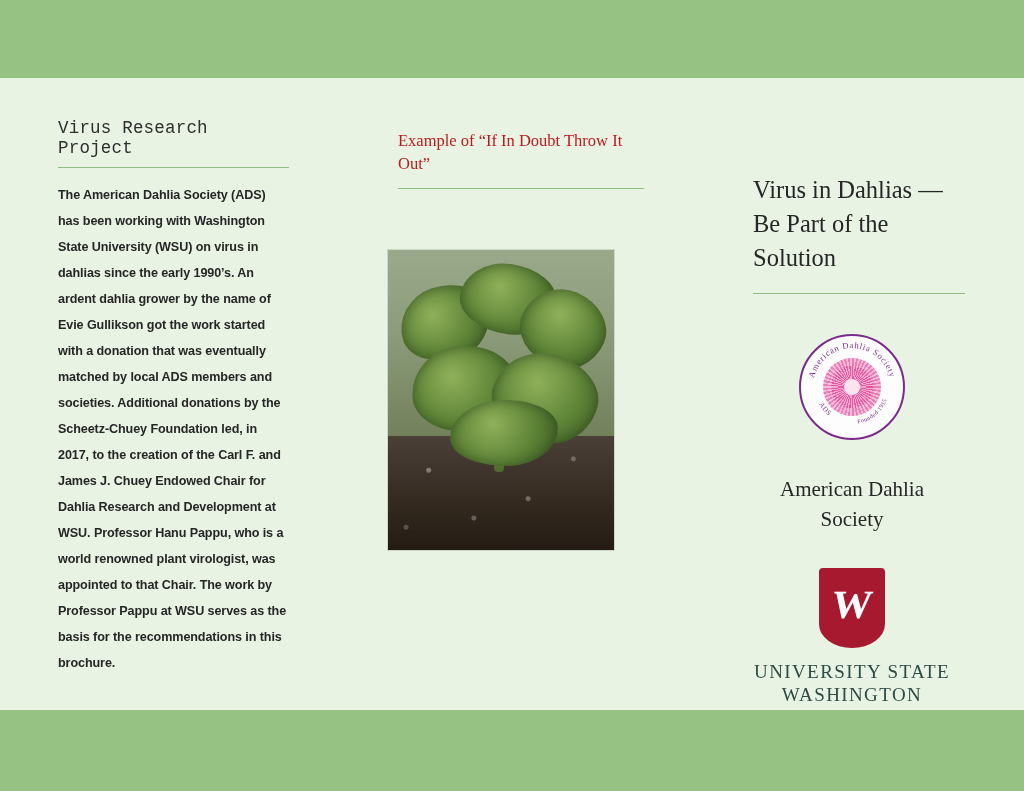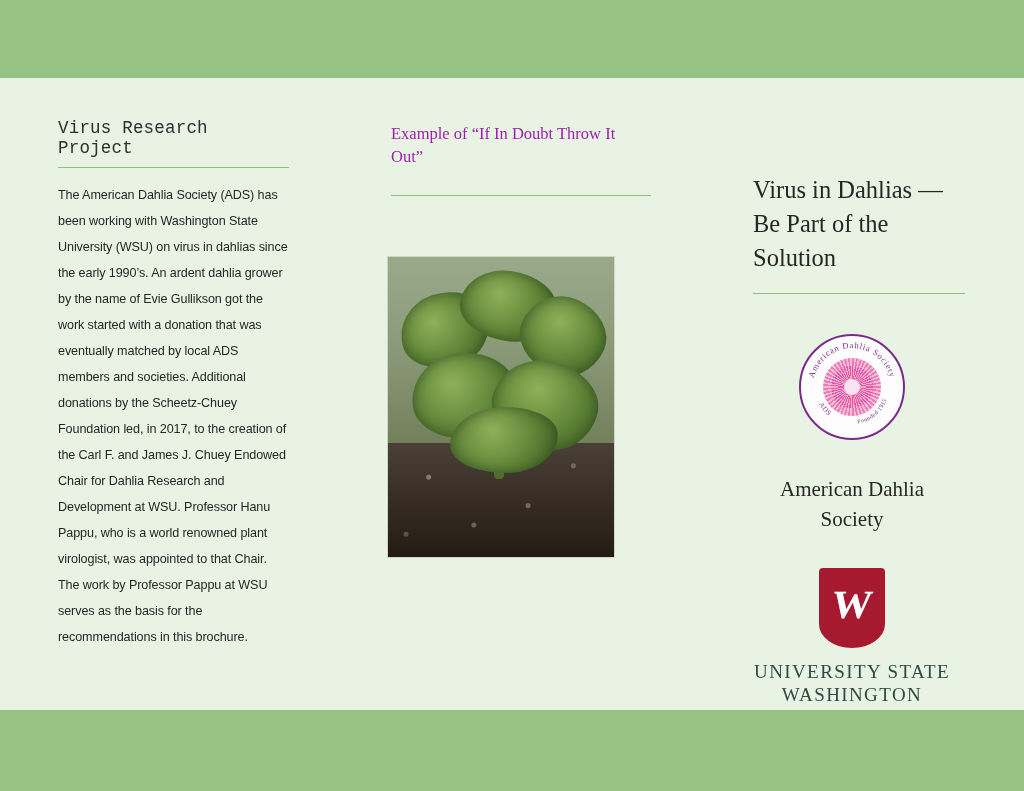--- a/index.html
+++ b/index.html
@@ -60,36 +60,37 @@
     border-bottom: 1.5px solid #8fbf7c;
     display: block;
   }
   .body-text {
     font-family: "Liberation Sans", sans-serif;
     font-size: 12.6px;
     line-height: 26px;
     color: #262626;
     margin-top: 14px;
     letter-spacing: -0.1px;
+    font-weight: bold;
   }
 
   
   .panel-mid {
     left: 345px;
     width: 355px;
     padding: 40px 45px 0 42px;
   }
   .mid-title {
     font-family: "Liberation Serif", serif;
     font-size: 16.5px;
     line-height: 23px;
-    color: #a21caf;
+    color: #b91c1c;
     font-weight: normal;
-    margin: 4px;
-    padding-bottom: 27px;
+    margin: 11px;
+    padding-bottom: 13px;
     border-bottom: 1.5px solid #8fbf7c;
   }
   .photo {
     margin-top: 60px;
     width: 226px;
     height: 300px;
     border: 1px solid #cdd7c8;
     position: relative;
     overflow: hidden;
     background: #4c5b36;

